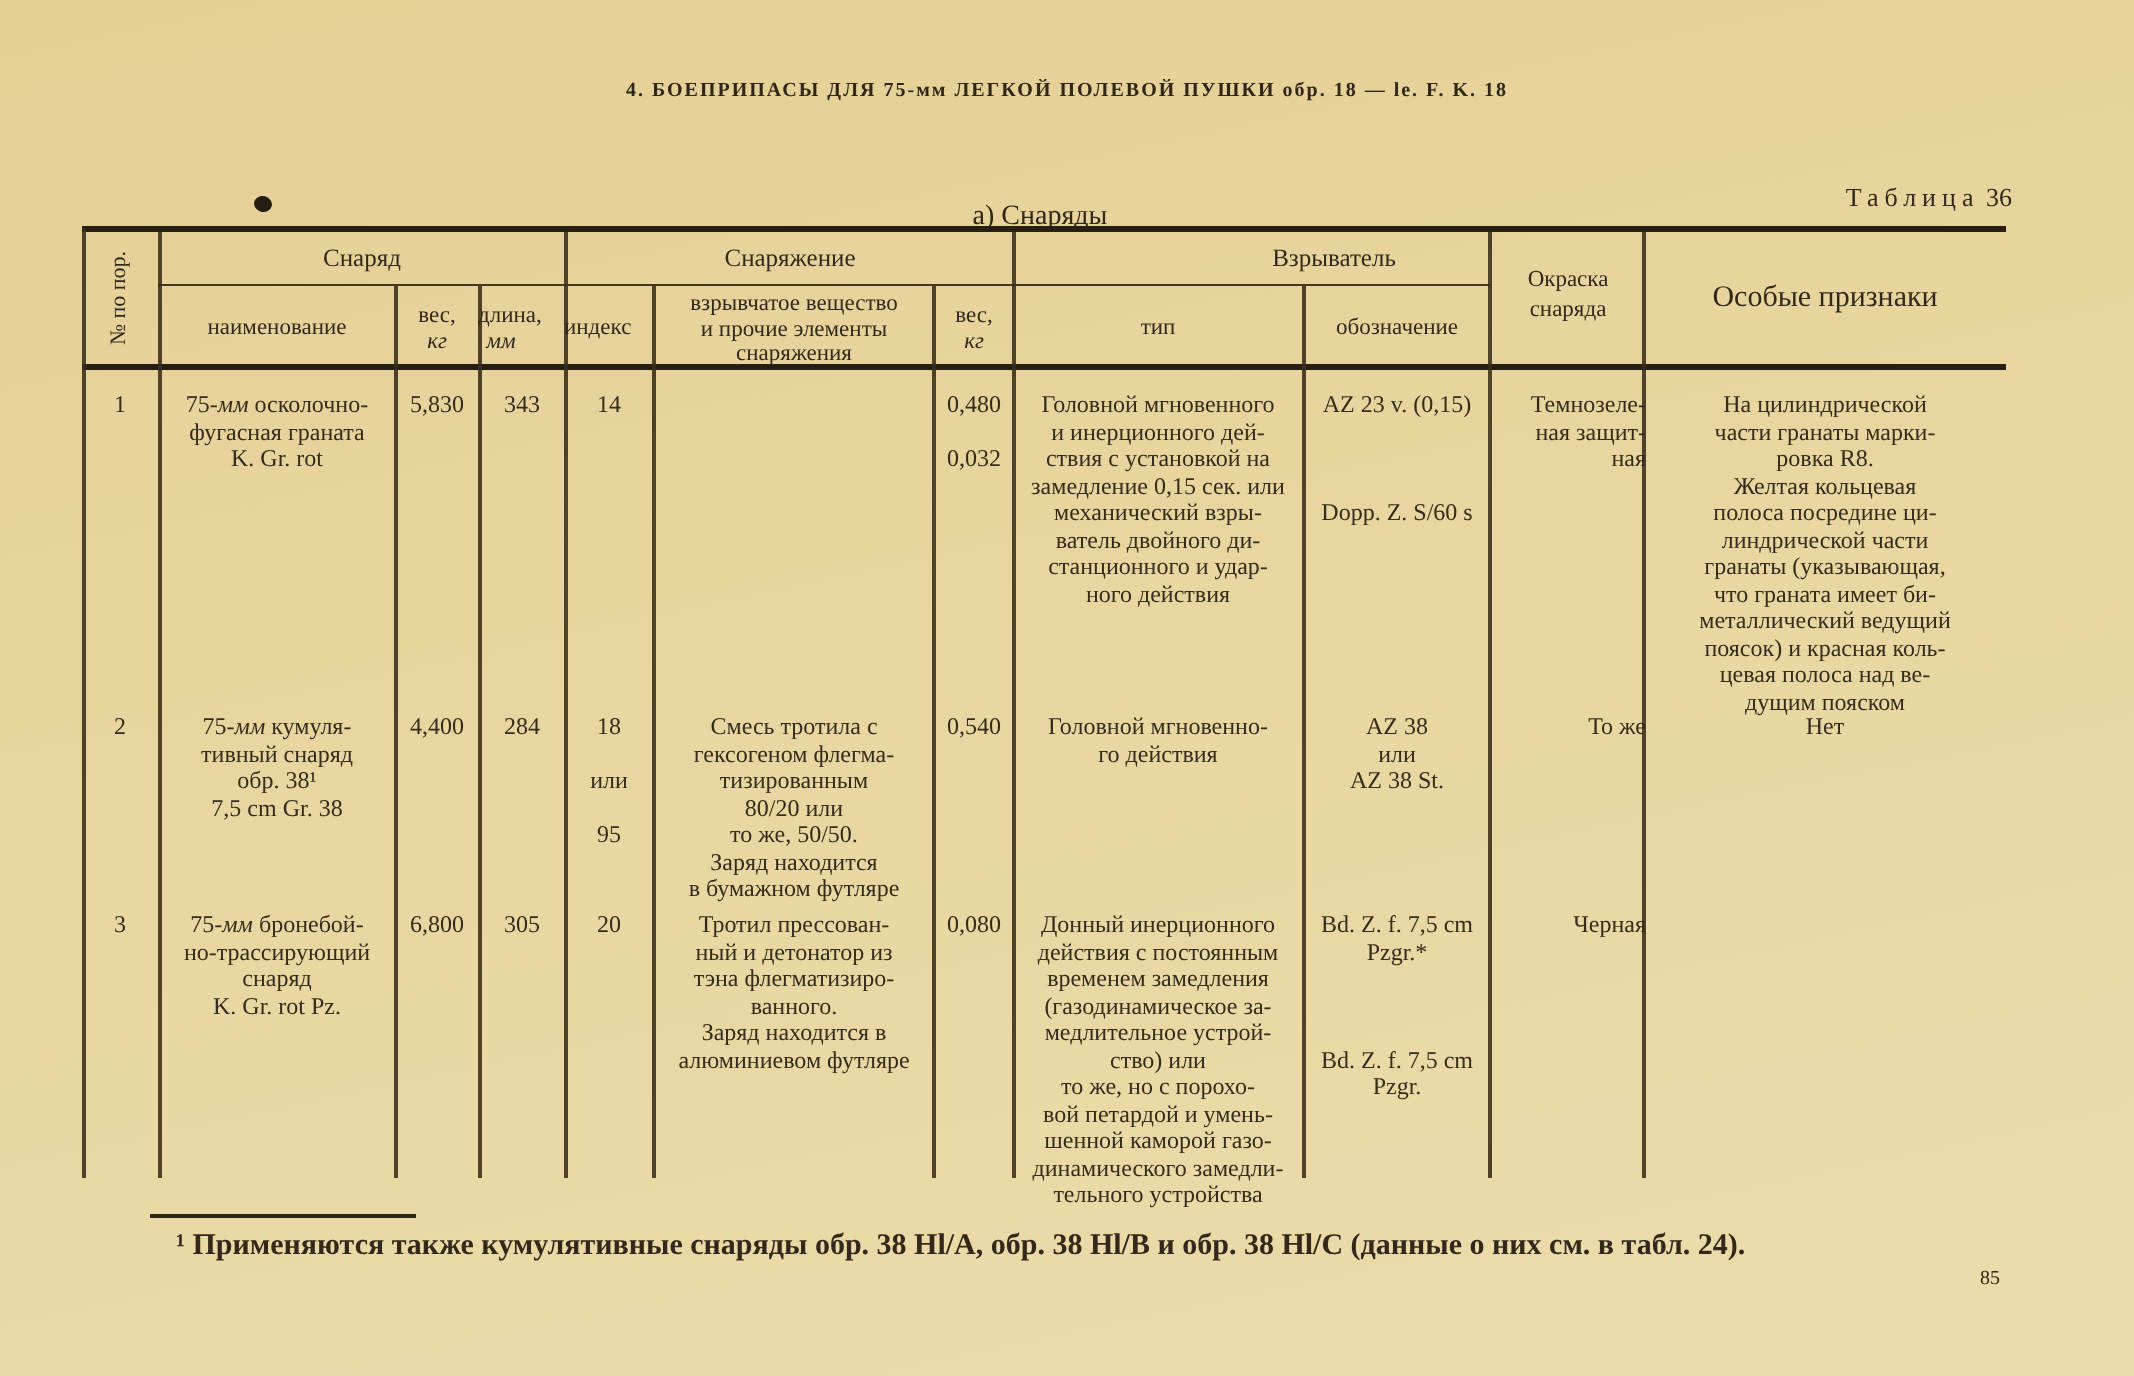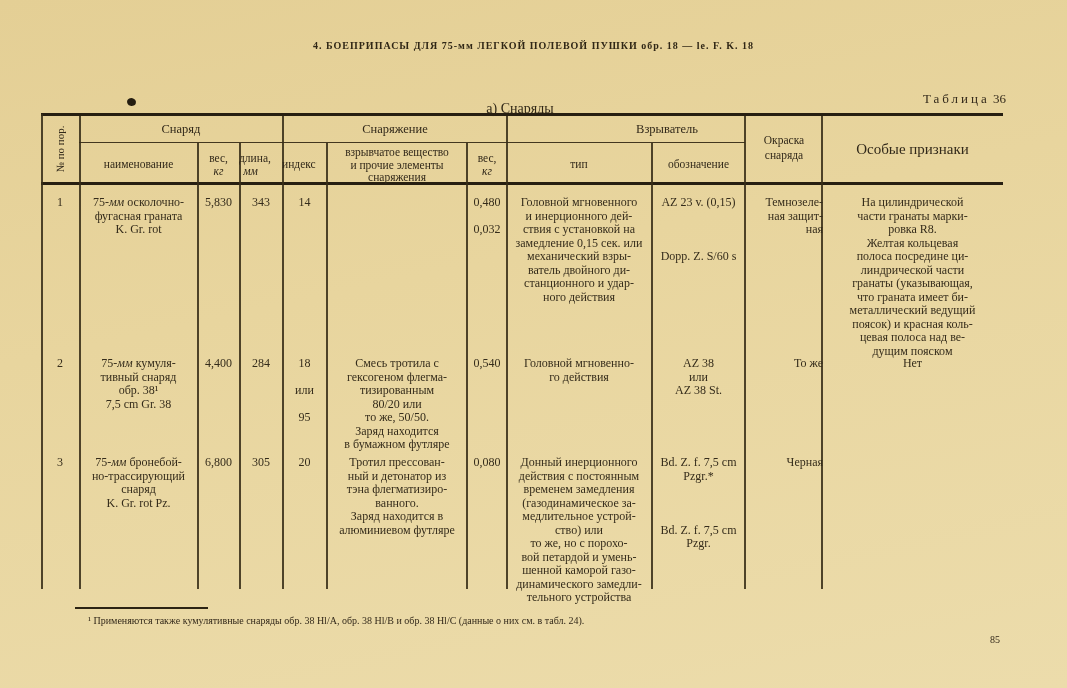--- a/index.html
+++ b/index.html
@@ -58,21 +58,21 @@
   .c-len {left:239px; width:44px;}
   .c-idx {left:282px; width:45px;}
   .c-expl{left:326px; width:142px;}
   .c-wt2 {left:465px; width:44px;}
   .c-type{left:505px; width:148px;}
   .c-des {left:650px; width:97px;}
   .c-col {left:744px; width:79px;text-align:right;}
   .c-feat{left:821px; width:183px;}
   .r1{top:196px;} .r2{top:357px;} .r3{top:456px;}
   .footnote{
-    top:615px; left:88px; width:920px; font-size:10px; color:#33291a; white-space:nowrap;
+    top:615px; left:88px; width:920px; font-size:15px; color:#33291a; white-space:nowrap;font-weight:bold;
   }
   .pagenum{top:634px; left:975px; width:40px; text-align:center; font-size:10px; color:#33291a;}
 </style>
 </head>
 <body>
 
 <div class="page">
 
   <div class="cl title">4. БОЕПРИПАСЫ ДЛЯ 75-мм ЛЕГКОЙ ПОЛЕВОЙ ПУШКИ обр. 18 — le. F. K. 18</div>
   <div class="cl subtitle">а) Снаряды</div>

